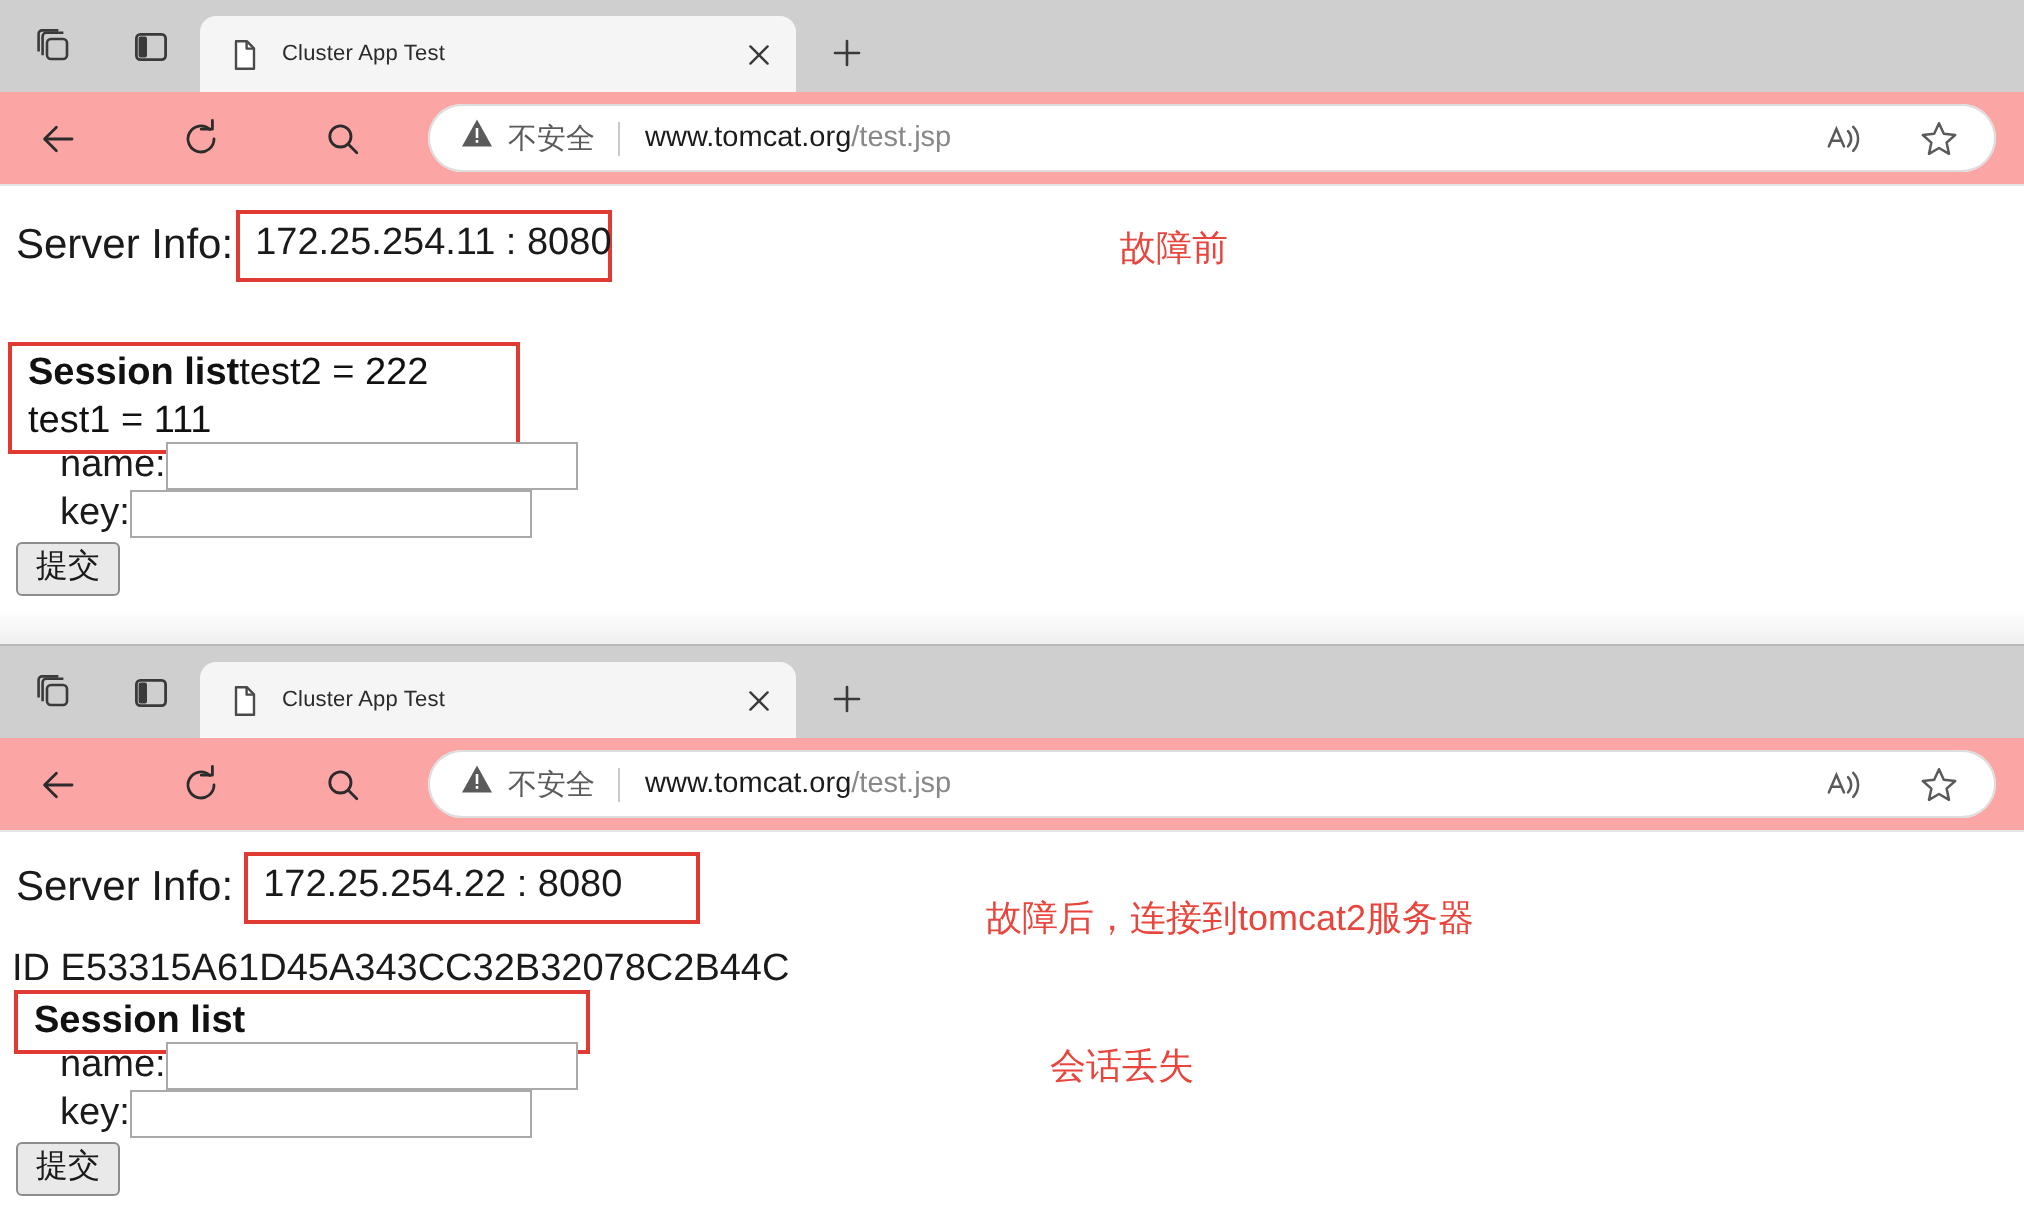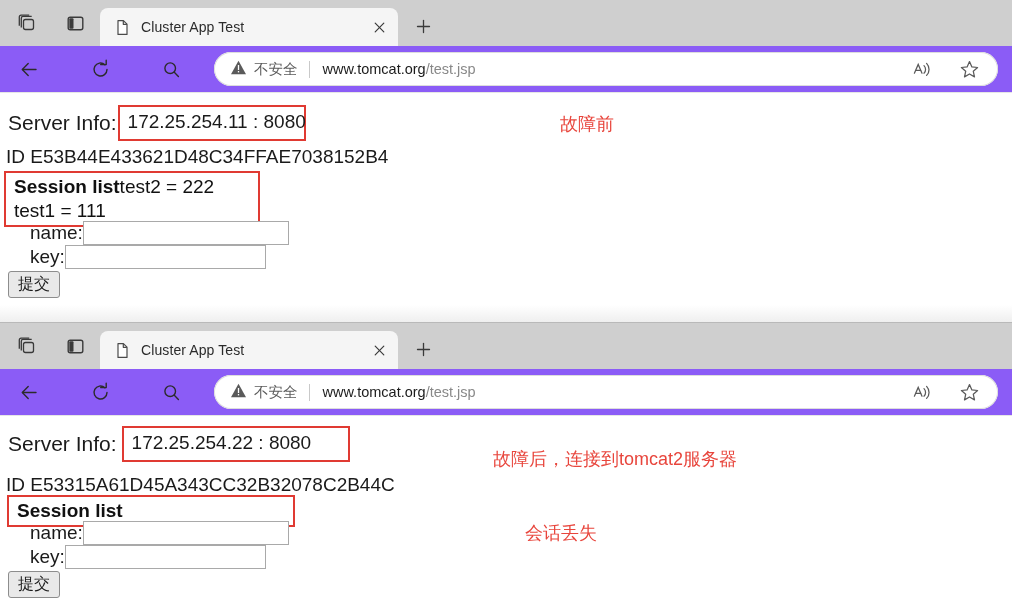--- a/index.html
+++ b/index.html
@@ -28,30 +28,30 @@
   .tb-icon svg { display: block; }
 
   .tab {
     position: relative; margin-left: 14px; width: 298px; height: 38px;
     background: #f5f5f5; border-radius: 8px 8px 0 0;
     display: flex; align-items: center; padding: 0 8px 0 14px;
     box-sizing: border-box; gap: 10px;
   }
   .tab-fav { width: 17px; height: 17px; flex: 0 0 auto; }
   .tab-title {
-    flex: 1 1 auto; font-size: 14px; color: #2b2b2b;
+    flex: 1 1 auto; font-size: 11px; color: #2b2b2b;
     white-space: nowrap; overflow: hidden; text-overflow: ellipsis;
     letter-spacing: .1px;
   }
   .tab-close { width: 22px; height: 22px; flex: 0 0 auto; display: flex; align-items: center; justify-content: center; }
   .newtab { width: 30px; height: 30px; margin-left: 10px; margin-bottom: 5px;
             display: flex; align-items: center; justify-content: center; }
 
   .toolbar {
-    height: 47px; background: #8b5cf6; display: flex; align-items: center;
+    height: 47px; background: #fca5a5; display: flex; align-items: center;
     padding: 0 14px 0 12px; box-sizing: border-box; gap: 12px;
     border-bottom: 1px solid #e6e6e6;
   }
   .nav-btn { width: 34px; height: 34px; display: flex; align-items: center; justify-content: center;
              border-radius: 6px; flex: 0 0 auto; }
   .nav-gap { width: 13px; flex: 0 0 auto; }
 
   .omnibox {
     flex: 1 1 auto; height: 34px; background: #ffffff; border-radius: 17px;
     display: flex; align-items: center; padding: 0 6px 0 16px; box-sizing: border-box;
@@ -237,21 +237,20 @@
         </span>
       </div>
     </div>
 
     <div class="page">
       <div class="line srv-row" style="left:8px; top:12px;">
         <span class="srv-label">Server Info:</span>
         <span class="box-red srv-value" style="margin-left:1px; width:188px;">172.25.254.11 : 8080</span>
       </div>
 
-      <div class="line id-line" style="left:6px; top:53px;">ID E53B44E433621D48C34FFAE7038152B4</div>
 
       <div class="line session-box" style="left:4px; top:78px; width:256px;">
         <div class="session-line"><span class="session-title">Session list</span><span>test2 = 222</span></div>
         <div class="session-line">test1 = 111</div>
       </div>
 
       <div class="line field-row" style="left:6px; top:128px;">
         <span class="field-label">name:</span>
         <input class="field-input" style="width: 206px;" value="">
       </div>

